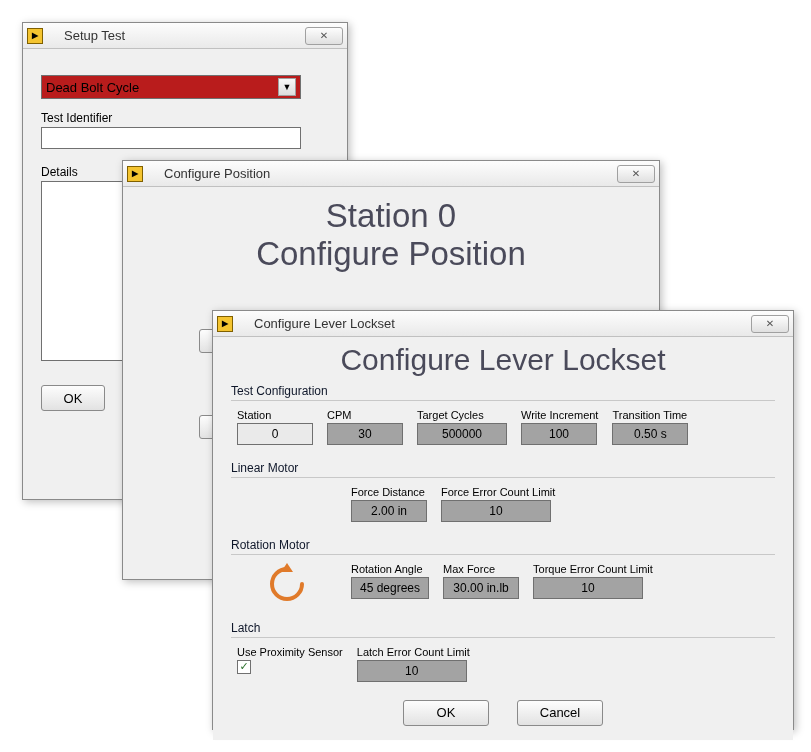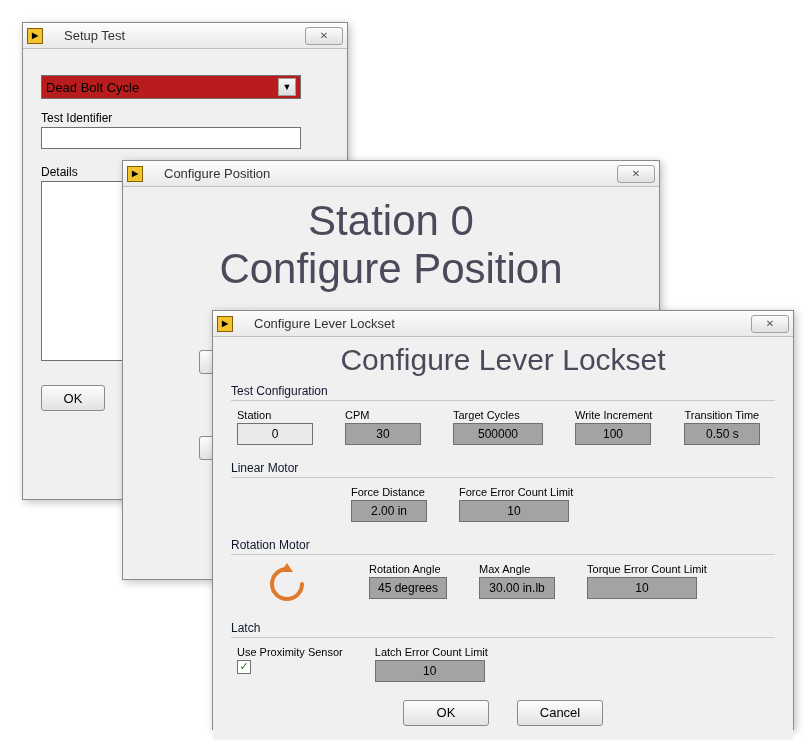--- a/index.html
+++ b/index.html
@@ -105,21 +105,21 @@
       border-radius: 3px;
       height: 26px;
       min-width: 86px;
       padding: 0 14px;
       font-size: 13px;
       cursor: default;
     }
     .btn.small { min-width:60px; height:24px; padding:0 10px; font-size:12px;}
 
     .big-title {
-      font-size: 42px;
+      font-size: 33px;
       color: #4a4a5a;
       text-align: center;
       font-weight: 400;
       line-height: 1.15;
     }
 
     .group-label {
       font-size: 12px;
       color: #0f172a;
       padding: 6px 0 2px 0;
@@ -131,21 +131,21 @@
     .val-box {
       background:#a3a3a3;
       border:1px solid #707070;
       height:22px;
       min-width:76px;
       padding:0 8px;
       display:flex; align-items:center; justify-content:center;
       font-size:12px;
     }
     .val-box.readonly { background:#eaeaea; }
-    .row { display:flex; gap:32px; align-items:flex-start; padding: 2px 6px 10px 6px;}
+    .row { display:flex; gap:14px; align-items:flex-start; padding: 2px 6px 10px 6px;}
     .checkbox {
       width:14px;height:14px;border:1px solid #707070;background:#fff;
       display:inline-flex;align-items:center;justify-content:center;
       font-size:11px;color:#2a6f2a;
     }
     .rot-icon svg { display:block; }
 
     
     #w1 { left:22px; top:22px; width:326px; height:478px; }
     
@@ -250,21 +250,21 @@
         <svg width="42" height="42" viewBox="0 0 42 42">
           <path d="M21 6 A15 15 0 1 0 36 21" fill="none" stroke="#e07a2a" stroke-width="4" stroke-linecap="round"></path>
           <polygon points="21,0 27,9 15,9" fill="#e07a2a"></polygon>
         </svg>
       </div>
       <div class="field-col">
         <span class="label">Rotation Angle</span>
         <div class="val-box">45 degrees</div>
       </div>
       <div class="field-col">
-        <span class="label">Max Angle</span>
+        <span class="label">Max Force</span>
         <div class="val-box">30.00 in.lb</div>
       </div>
       <div class="field-col">
         <span class="label">Torque Error Count Limit</span>
         <div class="val-box" style="min-width:110px">10</div>
       </div>
     </div>
 
     <div class="group-label">Latch</div>
     <div class="row">

